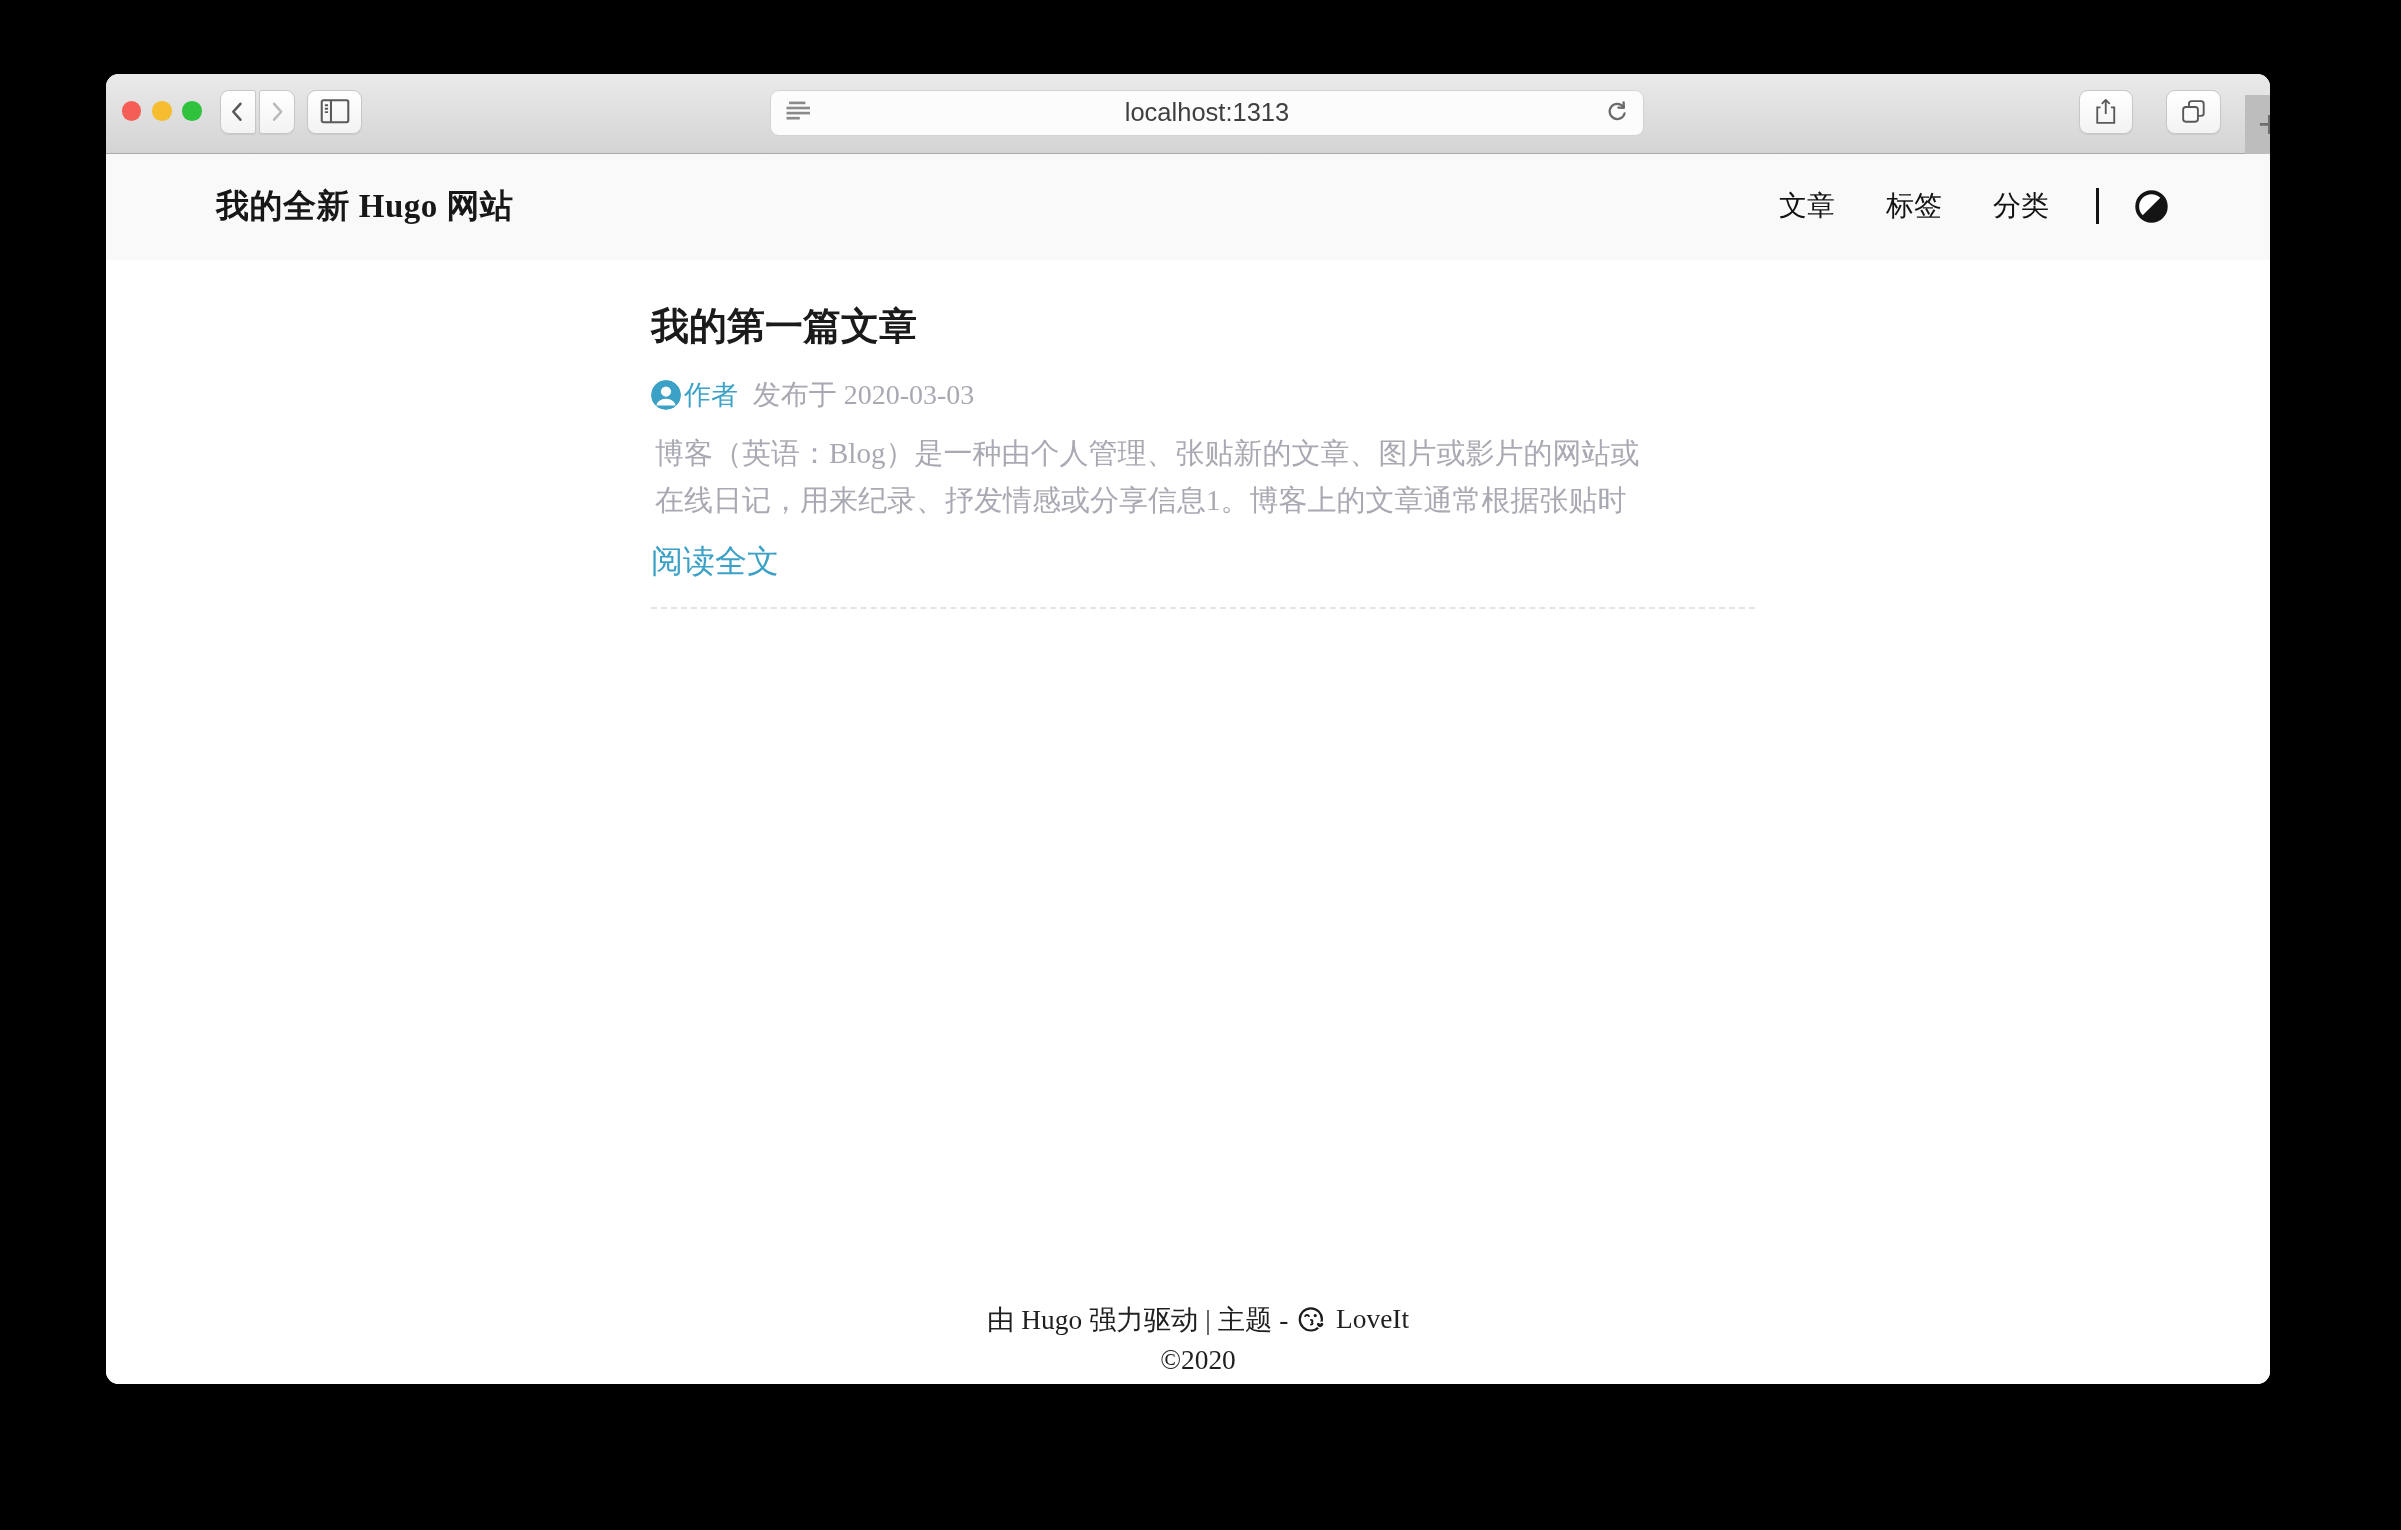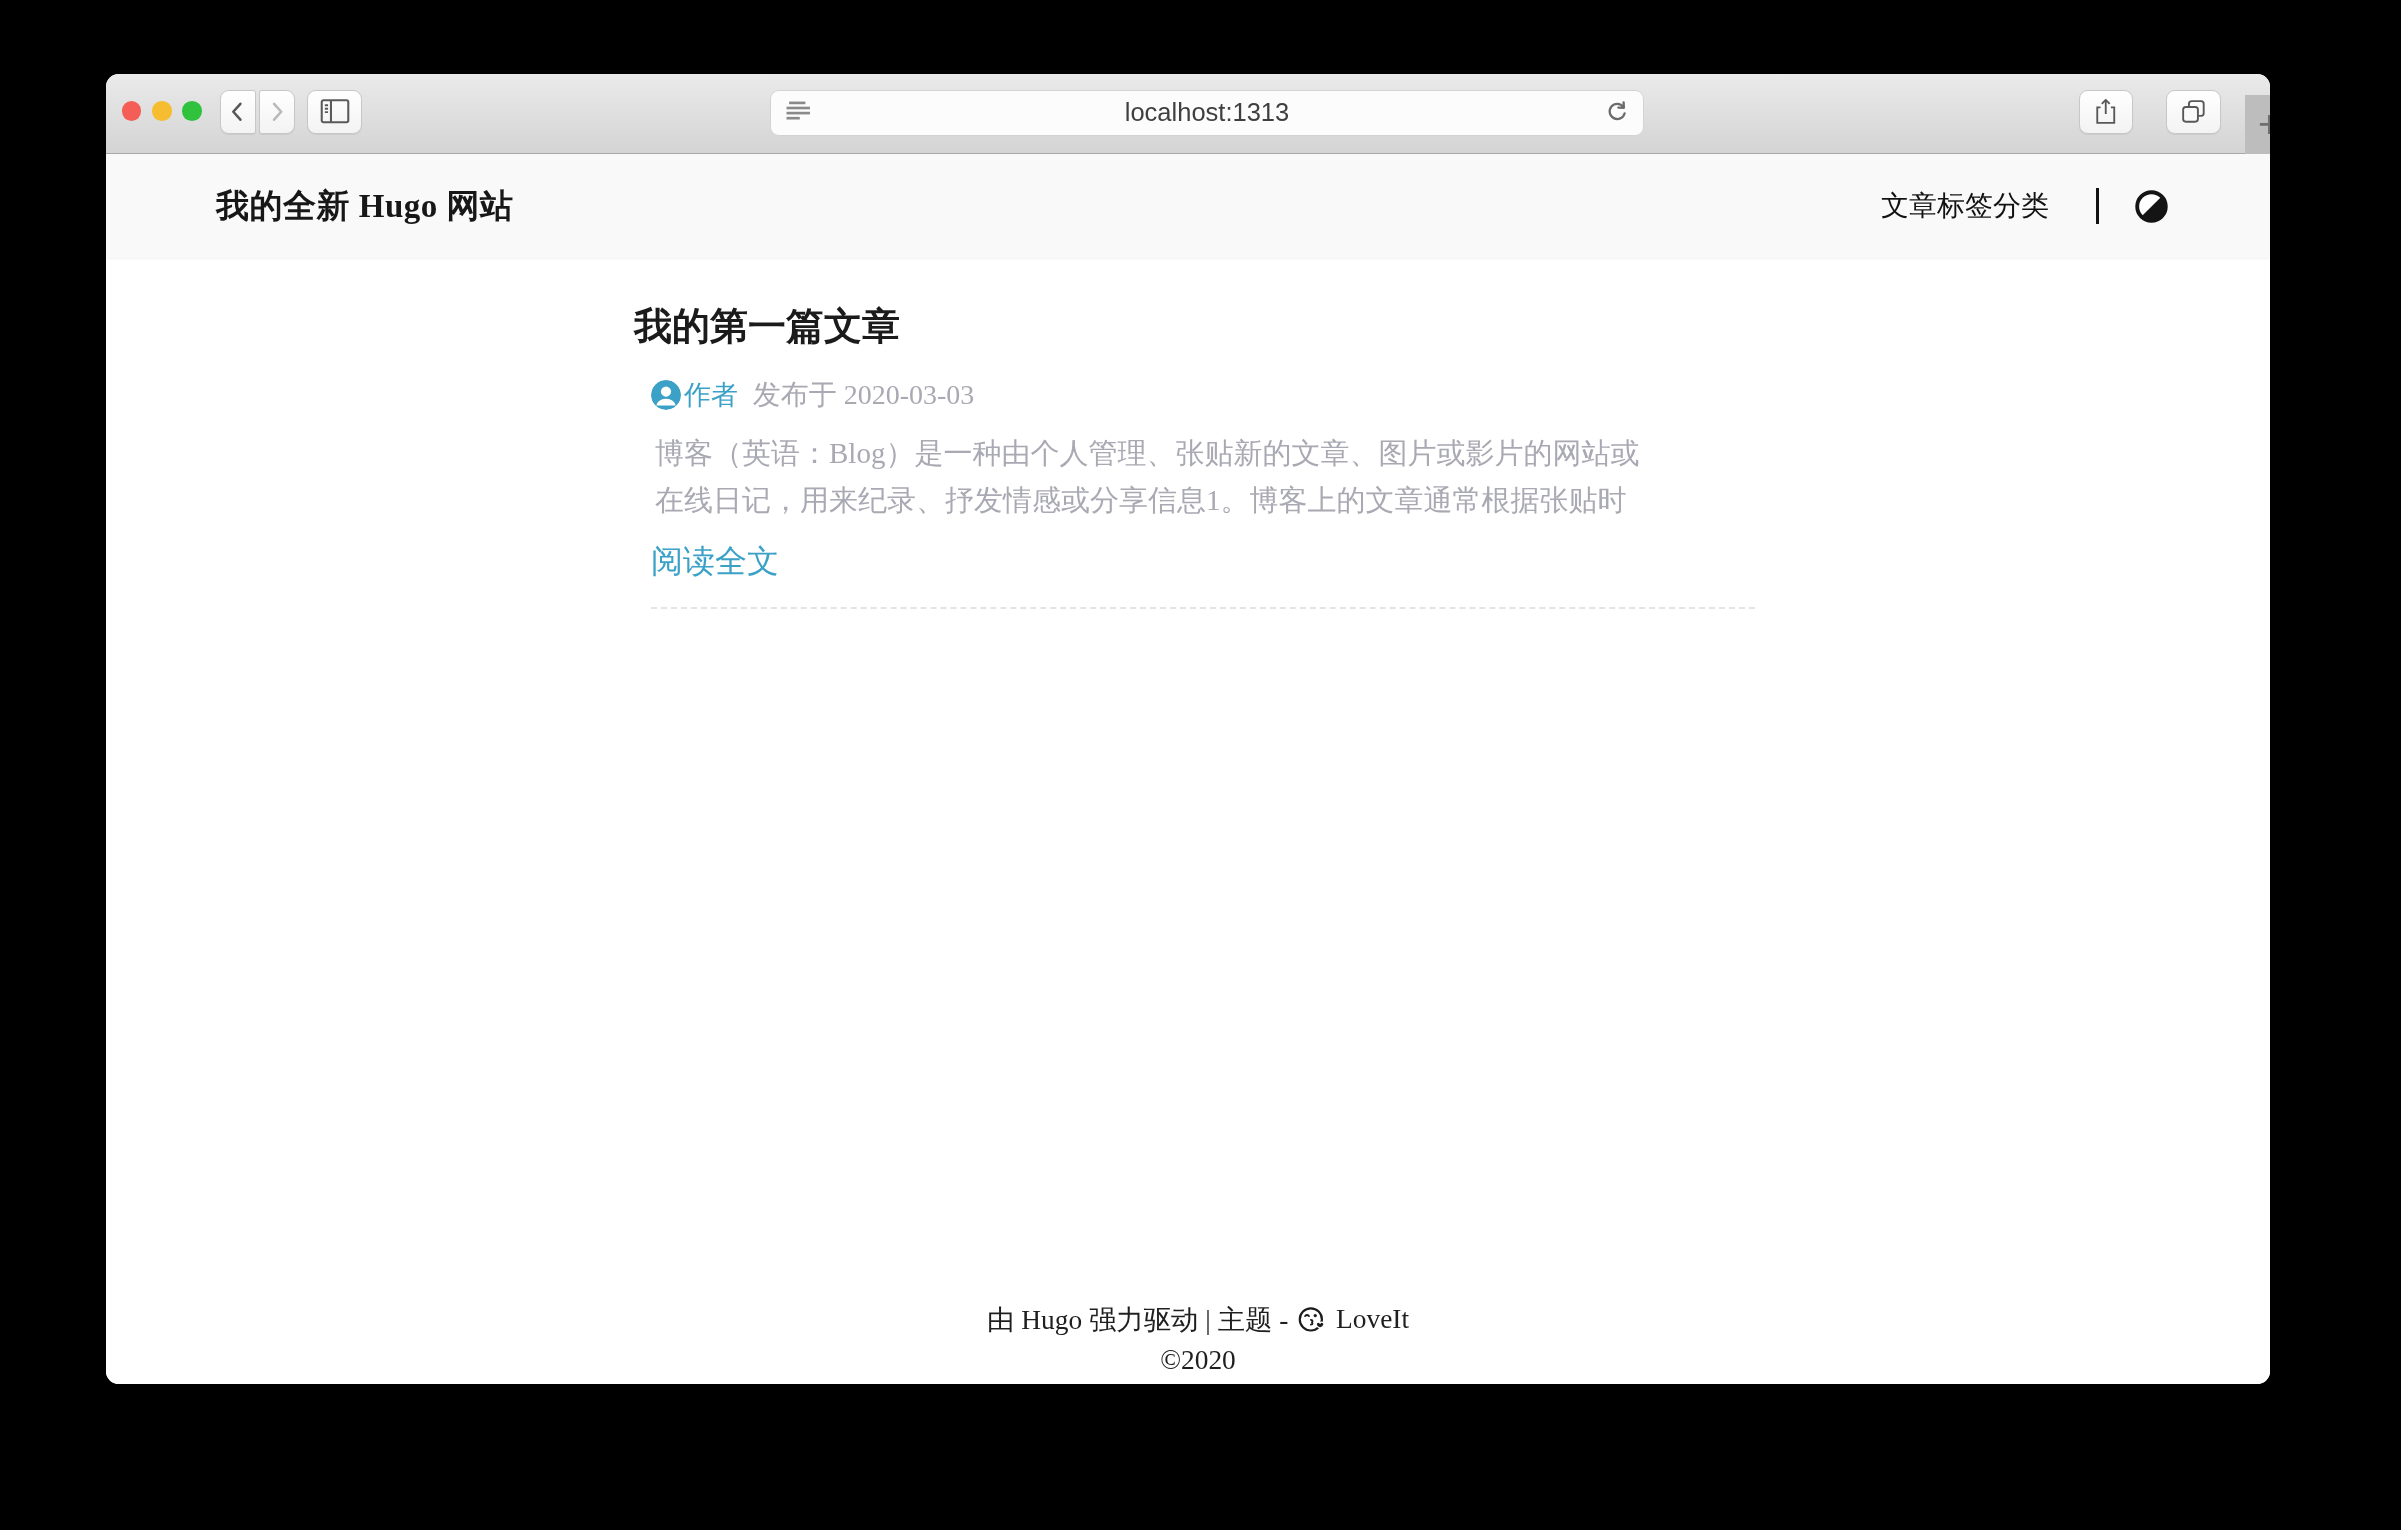--- a/index.html
+++ b/index.html
@@ -60,26 +60,26 @@
   .page { position:absolute; top:80px; left:0; right:0; bottom:0; background:#fff;font-family:Liberation Serif, serif; }
   .site-header {
     position:absolute; top:0; left:0; right:0; height:104px;
     background:#f9f9f9;
     display:flex; align-items:center;
     padding:0 102px 0 110px; box-sizing:border-box;
     box-shadow:0 1px 2px rgba(0,0,0,.05);
   }
   .site-title { font-size:33px; font-weight:bold; color:#171717; letter-spacing:0.5px; }
   .site-nav { margin-left:auto; display:flex; align-items:center; }
-  .nav-link { font-size:28px; color:#121212; text-decoration:none; }
+  .nav-link { font-size:28px; color:#121212; margin-left:51px; text-decoration:none; }
   .nav-divider { width:2.9px; height:36px; background:#121212; margin-left:47px; }
   .theme-toggle { margin-left:36px; width:33px; height:33px; line-height:0; }
   
   .post-title {
-    position:absolute; left:528px; top:147px; margin:0;
+    position:absolute; left:545px; top:147px; margin:0;
     font-size:38px; font-weight:bold; color:#1b1b1b;
   }
   .post-meta {
     position:absolute; left:545px; top:223px; height:35px;
     display:flex; align-items:center;
   }
   .avatar-ic { width:30px; height:30px; line-height:0; color:var(--accent,#3ba1c6); }
   .author-link { font-size:27px; color:var(--accent,#3ba1c6); margin-left:3px; text-decoration:none; }
   .publish-date { font-size:28px; color:var(--meta_gray,#a9a9b3); margin-left:14.7px; }
   .post-summary {

